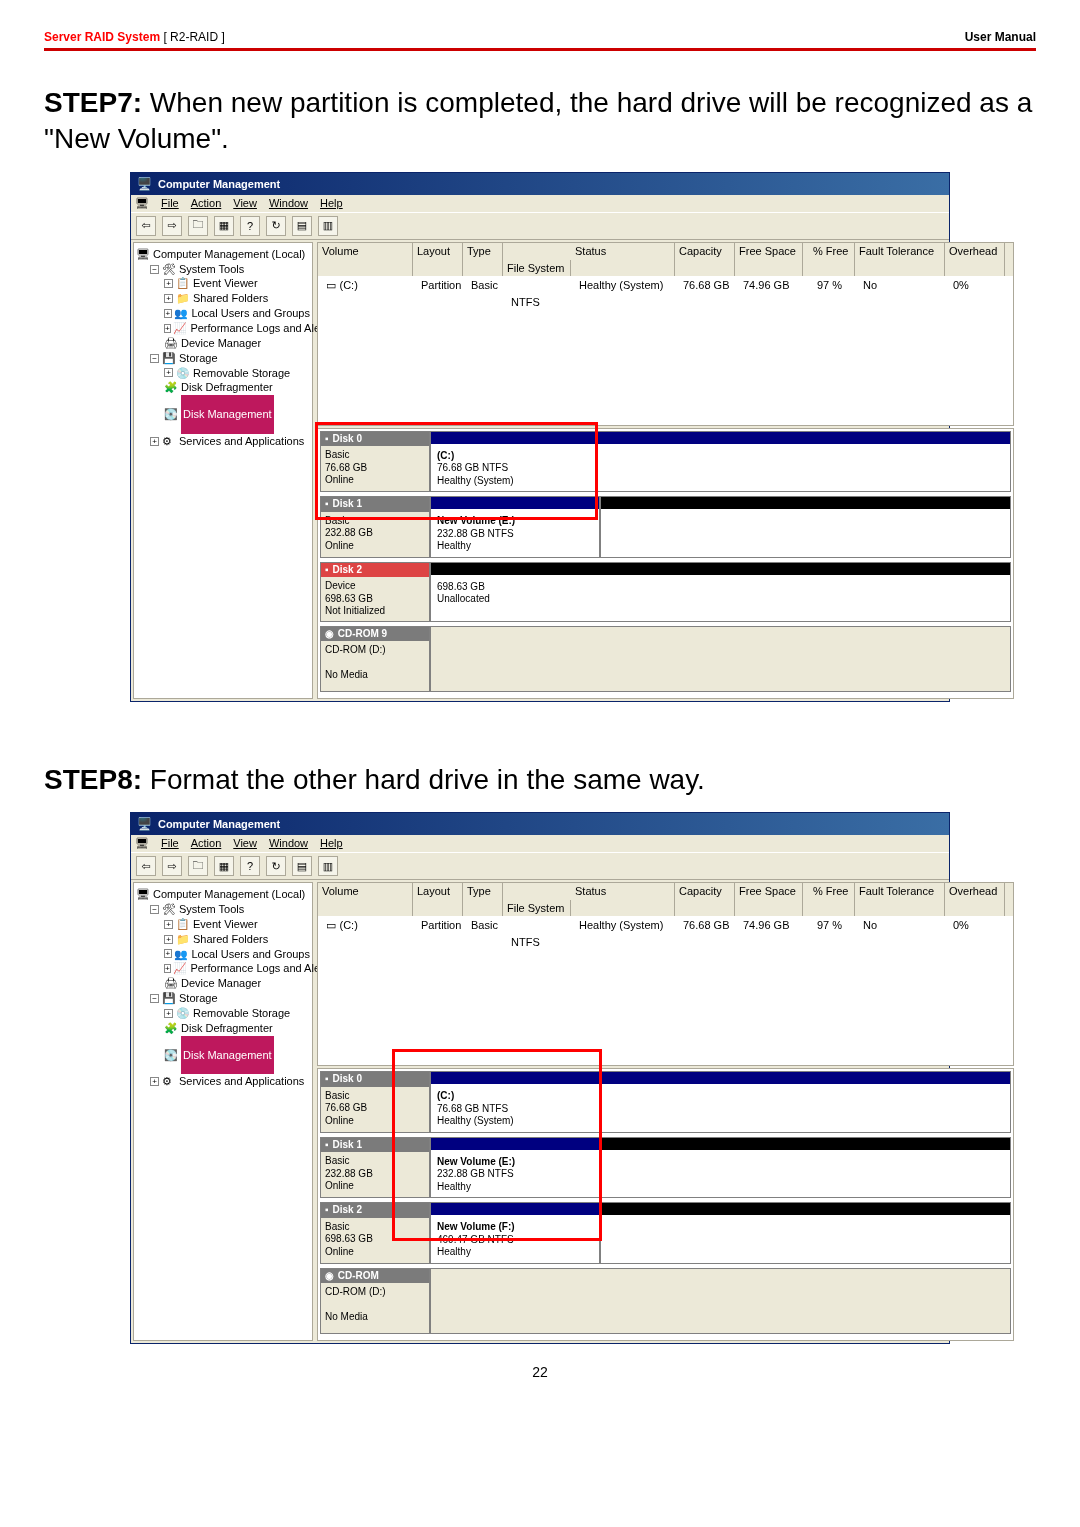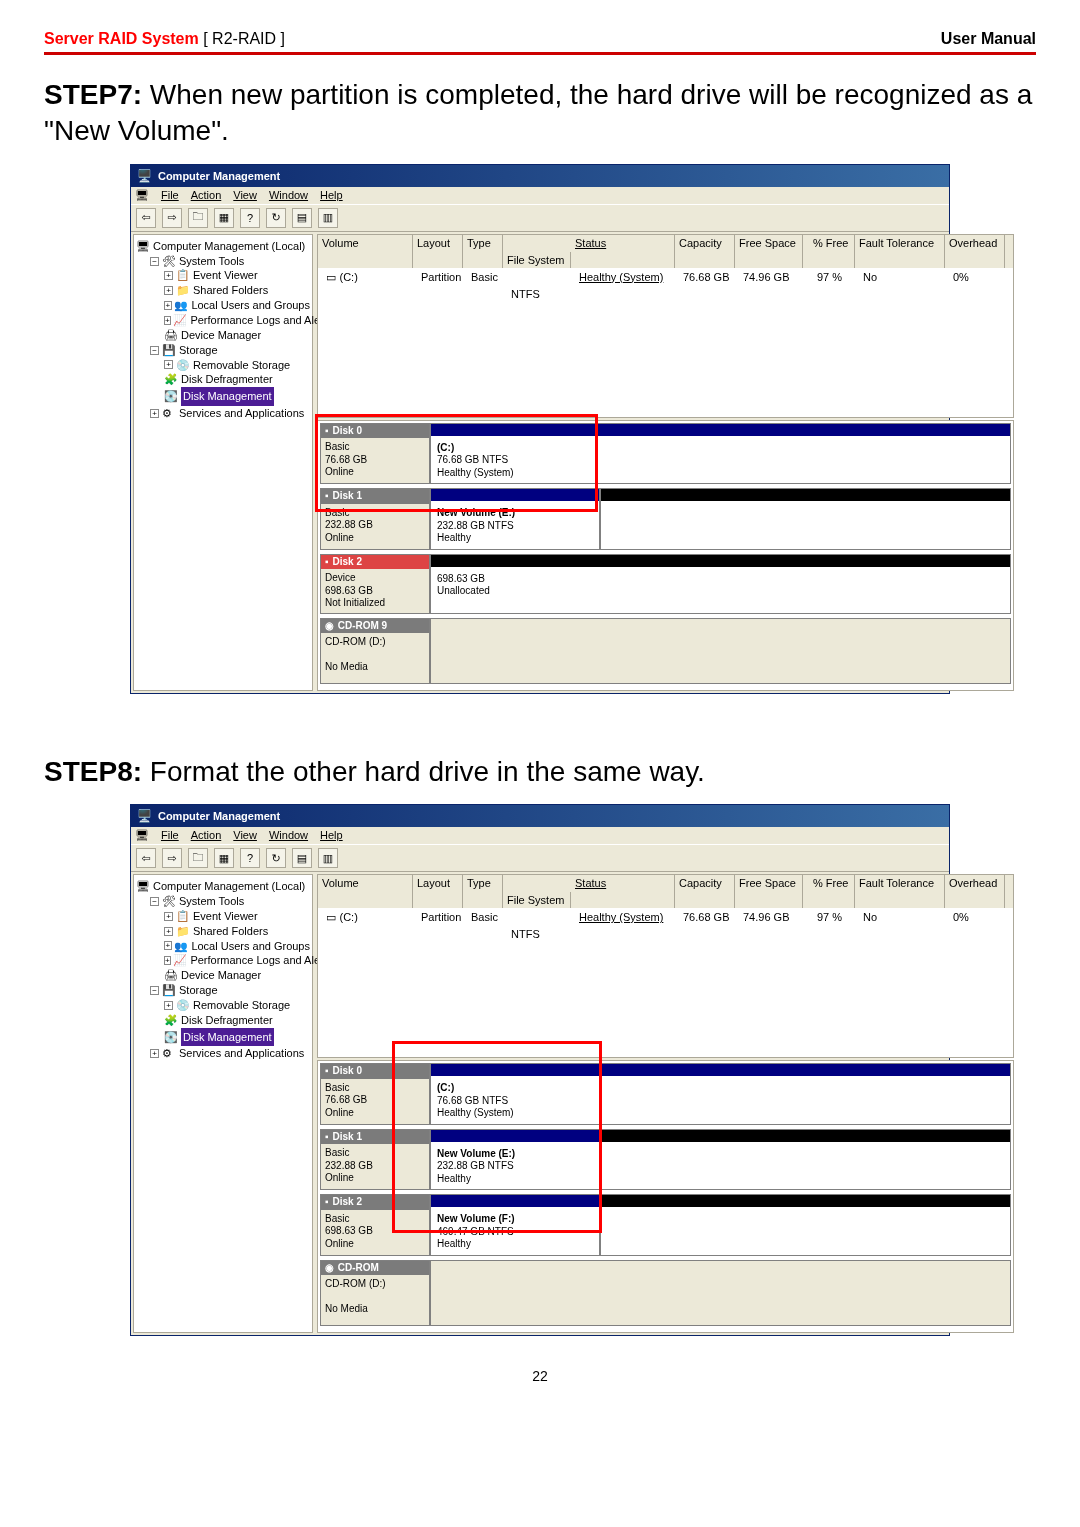--- a/index.html
+++ b/index.html
@@ -8,22 +8,22 @@
     background: #fff;
     width: 1080px;
     margin: 0 auto;
     padding: 30px 44px 40px;
     font-size: 12px;
     color: #000;
   }
   .hdr {
     display: flex; justify-content: space-between; align-items: center;
     border-bottom: 3px solid #c00;
-    padding-bottom: 4px; margin-bottom: 22px;
-    font-size: 16px; font-weight: bold;
+    padding-bottom: 4px; margin-bottom: 34px;
+    font-size: 12px; font-weight: bold;
   }
   .hdr .left { color: #f00; }
   .hdr .left .sub { color: #000; font-weight: normal; }
   .hdr .right { color: #000; }
   h2 { font-size: 28px; font-weight: normal; margin: 10px 0 14px; line-height: 1.3; }
   h2 b { font-weight: bold; }
   .window {
     width: 820px;
     margin: 0 auto 60px;
     border: 1px solid #0a246a;
@@ -68,21 +68,21 @@
     border: 1px solid #aca899;
     margin: 2px;
     padding: 4px 2px;
     line-height: 1.35;
   }
   .tree .item { white-space: nowrap; display: flex; align-items: center; gap: 3px; }
   .tree .exp { width: 9px; height: 9px; border: 1px solid #888; font-size: 8px; line-height: 7px; text-align: center; }
   .tree .ico { width: 14px; display: inline-block; }
   .indent1 { padding-left: 14px; }
   .indent2 { padding-left: 28px; }
-  .sel { background: #4c1d95; color: #fff; padding: 2px 2px; }
+  .sel { background: #be185d; color: #fff; padding: 12px 2px; }
   .main { flex: 1; margin: 2px; display: flex; flex-direction: column; }
   .volhdr {
     display: flex; background: #ece9d8; border: 1px solid #aca899; border-bottom: none;
   }
   .volhdr div {
     border-right: 1px solid #aca899;
     padding: 2px 4px;
   }
   .volrows {
     background: #fff;
@@ -121,26 +121,26 @@
     background: #fff;
     padding: 4px 6px;
     font-size: 10px;
     line-height: 1.25;
     position: relative;
   }
   .ptop { position: absolute; top: 0; left: 0; right: 0; height: 12px; background: #000; }
   .ptop.navy { background: #000080; }
   .pcontent { margin-top: 14px; }
   .redbox { position: absolute; border: 3px solid #f00; pointer-events: none; }
-  .pageno { text-align: center; font-size: 14px; margin-top: 32px; }
+  .pageno { text-align: center; font-size: 14px; margin-top: 20px; }
   .col-volume { width: 95px; }
   .col-layout { width: 50px; }
   .col-type { width: 40px; }
   .col-fs { width: 68px; margin-top: 17px; }
-  .col-status { width: 104px; text-decoration: underline; }
+  .col-status { width: 104px; }
   .col-cap { width: 60px; }
   .col-free { width: 68px; }
   .col-pfree { width: 46px; margin-left: 6px; }
   .col-ft { width: 90px; }
   .col-oh { width: 60px; }
 </style>
 </head>
 <body>
 
 <div class="hdr">

